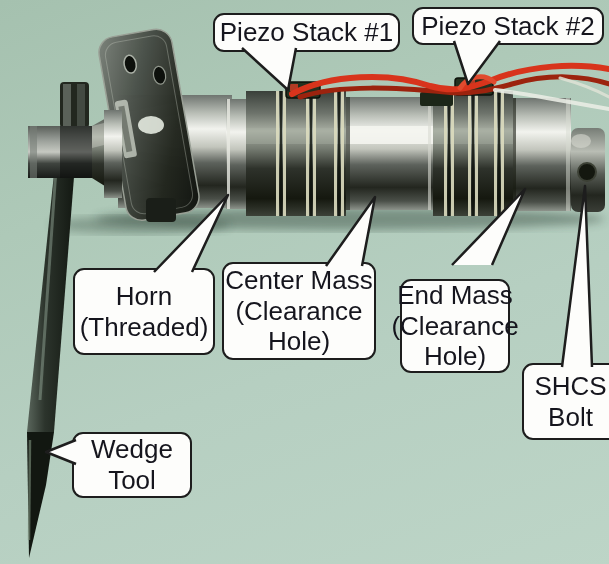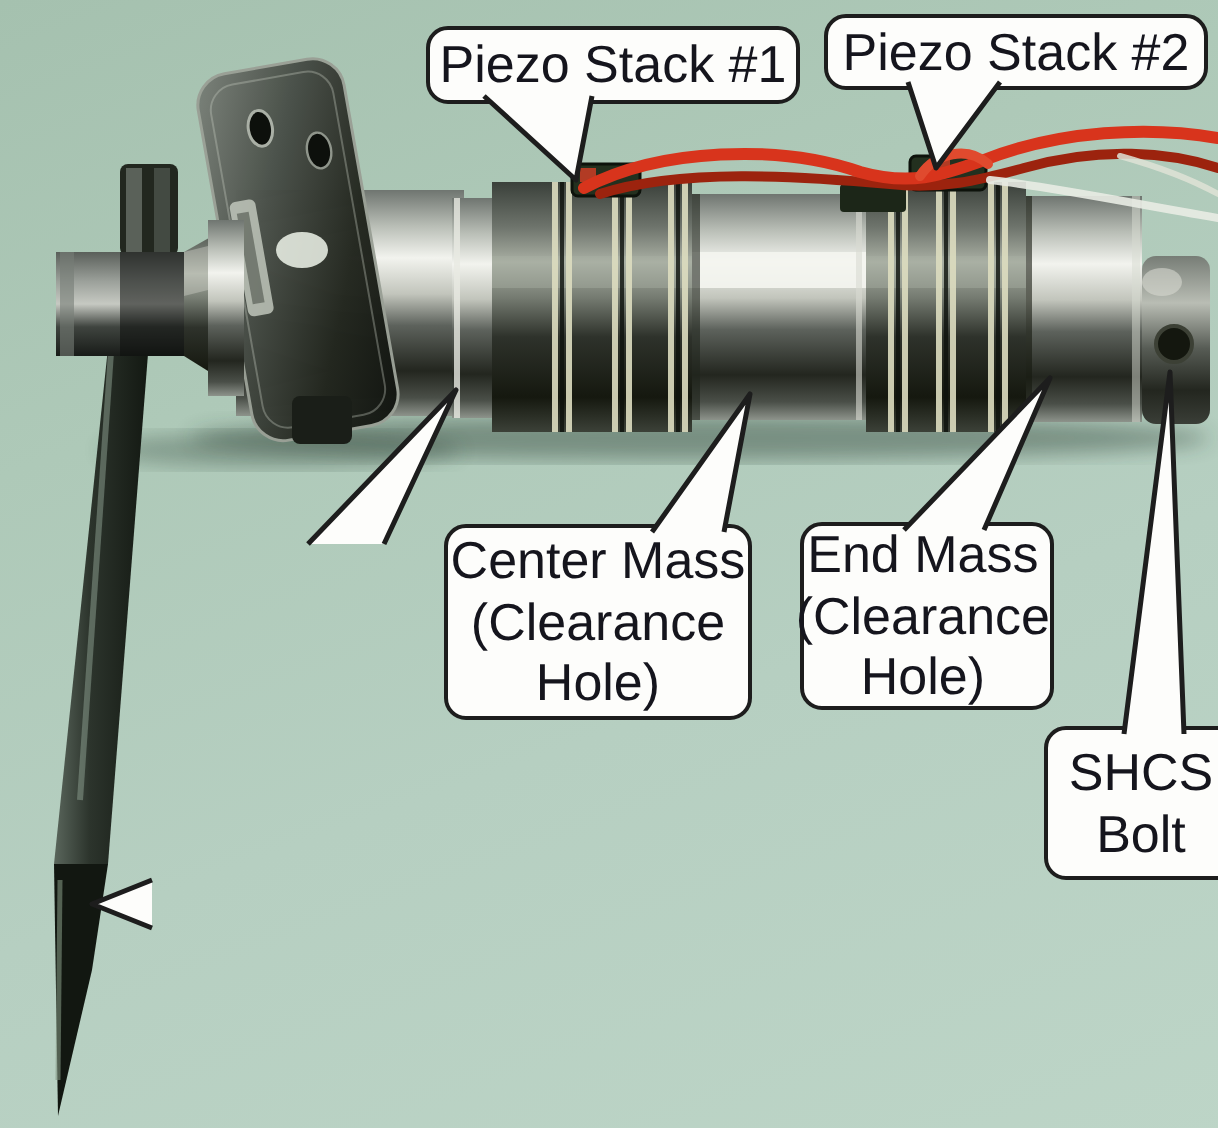--- a/index.html
+++ b/index.html
@@ -16,21 +16,21 @@
     position:absolute;z-index:2;box-sizing:border-box;
     background:#fdfdfb;border:2.5px solid #1d1d1d;border-radius:11px;
     color:#15151d;font-size:26px;line-height:1.18;text-align:center;
     display:flex;align-items:center;justify-content:center;
     white-space:pre-line;letter-spacing:0;
   }
   .c-piezo1{left:213px;top:13px;width:187px;height:39px;}
   .c-piezo2{left:412px;top:7px;width:192px;height:38px;}
   .c-horn{left:73px;top:268px;width:142px;height:87px;}
   .c-center{left:222px;top:262px;width:154px;height:98px;justify-content:center;}
-  .c-end{left:400px;top:261px;width:127px;height:94px;justify-content:flex-end;}
+  .c-end{left:400px;top:279px;width:110px;height:94px;}
   .c-shcs{left:522px;top:363px;width:97px;height:77px;align-items:center;}
   .c-wedge{left:72px;top:432px;width:120px;height:66px;}
 </style>
 </head>
 <body>
 
 <div class="stage">
 
   <svg class="photo-layer" width="609" height="564" viewBox="0 0 609 564">
     <defs>
@@ -196,33 +196,41 @@
       <path d="M560,78 C585,85 600,92 609,97" stroke="#dfe3d6" stroke-width="3" opacity="0.85"></path>
     </g>
   </svg>
 
   <div class="callout c-piezo1">
     <span>Piezo Stack #1</span>
   </div>
   <div class="callout c-piezo2">
     <span>Piezo Stack #2</span>
   </div>
+  <div class="callout c-horn">
+    <span>Horn
+(Threaded)</span>
+  </div>
   <div class="callout c-center">
     <span>Center Mass
 (Clearance
 Hole)</span>
   </div>
   <div class="callout c-end">
     <span>End Mass
 (Clearance
 Hole)</span>
   </div>
   <div class="callout c-shcs">
     <span>SHCS
 Bolt</span>
+  </div>
+  <div class="callout c-wedge">
+    <span>Wedge
+Tool</span>
   </div>
 
   <svg class="tail-layer" width="609" height="564" viewBox="0 0 609 564">
     <g fill="#fdfdfb" stroke="#1d1d1d" stroke-width="2.5" stroke-linejoin="round">
       <path d="M242,48 L288,90 L296,48"></path>
       <path d="M454,41 L468,84 L500,41"></path>
       <path d="M154,272 L228,195 L192,272"></path>
       <path d="M326,266 L375,197 L362,266"></path>
       <path d="M452,265 L525,189 L492,265"></path>
       <path d="M562,367 L585,186 L592,367"></path>

